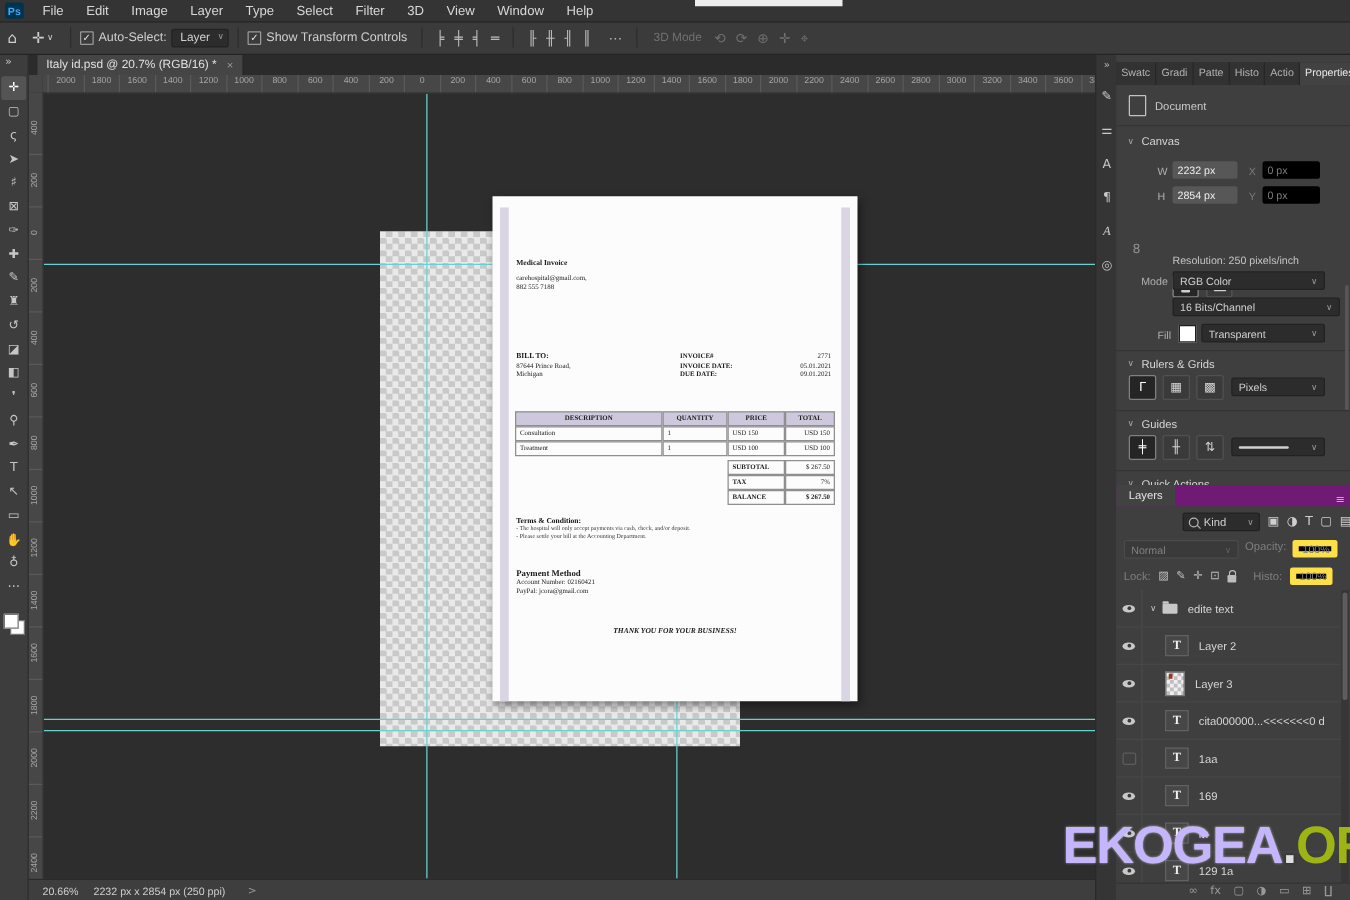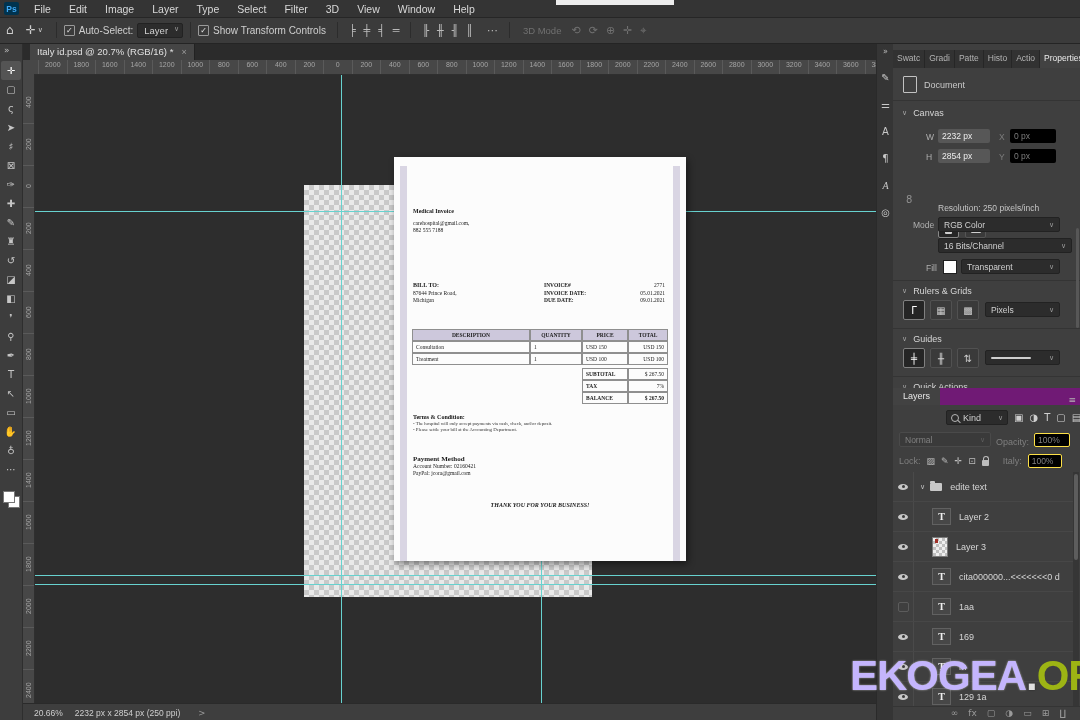--- a/index.html
+++ b/index.html
@@ -158,25 +158,25 @@
   .laytabrow{position:absolute;left:0;top:0;width:187px;height:17px;background:#701a75;display:flex;align-items:flex-end;}
   .laytab{background:#424242;color:#e6e6e6;font-size:9px;padding:3px 10px;height:11px;}
   .krow{position:absolute;left:6px;top:22px;display:flex;align-items:center;gap:6px;width:175px;padding-left:47px;}
   .kdrop{width:62px;height:15px;background:#2c2c2c;border:1px solid #222;border-radius:2px;display:flex;
          align-items:center;gap:4px;padding:0 4px;box-sizing:border-box;color:#d0d0d0;}
   .mag{width:6px;height:6px;border:1px solid #b5b5b5;border-radius:50%;position:relative;flex:0 0 auto;}
   .mag::after{content:'';position:absolute;width:4px;height:1px;background:#b5b5b5;right:-3px;bottom:-1px;transform:rotate(45deg);}
   .kdrop .car{margin-left:auto;color:#9a9a9a;font-size:7px;}
   .kico{color:#cfcfcf;font-size:10px;}
   .kpin{width:7px;height:7px;border-radius:50%;background:#f0f0f0;margin-left:2px;}
-  .blendrow{position:absolute;left:6px;top:44px;display:flex;align-items:flex-end;gap:5px;color:#7f7f7f;}
+  .blendrow{position:absolute;left:6px;top:44px;display:flex;align-items:flex-start;gap:5px;color:#7f7f7f;}
   .bdrop{width:92px;height:15px;background:#3a3a3a;border:1px solid #4a4a4a;border-radius:2px;color:#818181;
          font-size:8.5px;display:flex;align-items:center;padding:0 5px;box-sizing:border-box;}
   .bdrop .car{margin-left:auto;font-size:7px;color:#5f5f5f;}
-  .minifld{height:14px;background:#000000;border:1px solid #fde047;border-radius:2px;color:#818181;
+  .minifld{height:14px;background:#000000;border:5px solid #fde047;border-radius:2px;color:#818181;
            font-size:8.5px;display:flex;align-items:center;padding:0 3px;box-sizing:border-box;}
   .lockrow{position:absolute;left:6px;top:66px;display:flex;align-items:center;gap:6px;color:#7f7f7f;}
   .lockrow .kico{font-size:9px;color:#bdbdbd;}
   .icolock{width:7px;height:6px;background:#bdbdbd;border-radius:1px;position:relative;margin-top:4px;}
   .icolock::before{content:'';position:absolute;top:-4px;left:1px;width:4px;height:4px;border:1px solid #bdbdbd;
                    border-bottom:none;border-radius:3px 3px 0 0;}
   .lrows{position:absolute;left:0;top:84px;width:180px;height:234px;overflow:hidden;}
   .lrow{height:29px;display:flex;align-items:center;border-bottom:1px solid #474747;color:#d6d6d6;font-size:9px;}
   .eyecell{width:20px;align-self:stretch;border-right:1px solid #4a4a4a;display:flex;align-items:center;justify-content:center;flex:0 0 auto;}
   .eye{width:10px;height:6px;background:#c8c8c8;border-radius:50%;position:relative;}
@@ -631,21 +631,21 @@
         <span class="minifld" style="width:36px;">100%</span>
       </div>
 
       <div class="lockrow">
         <span>Lock:</span>
         <span class="kico g">▨</span>
           <span class="kico g">✎</span>
           <span class="kico g">✛</span>
           <span class="kico g">⊡</span>
         <span class="icolock"></span>
-        <span style="margin-left:8px;">Italy:</span>
+        <span style="margin-left:8px;">Histo:</span>
         <span class="minifld" style="width:34px;">100%</span>
       </div>
 
       <div class="lrows">
         <div class="lrow k-group">
             <span class="eyecell">
               <span class="eye"></span>
             </span>
             <span class="gmark">
               <span class="chev g">∨</span>

